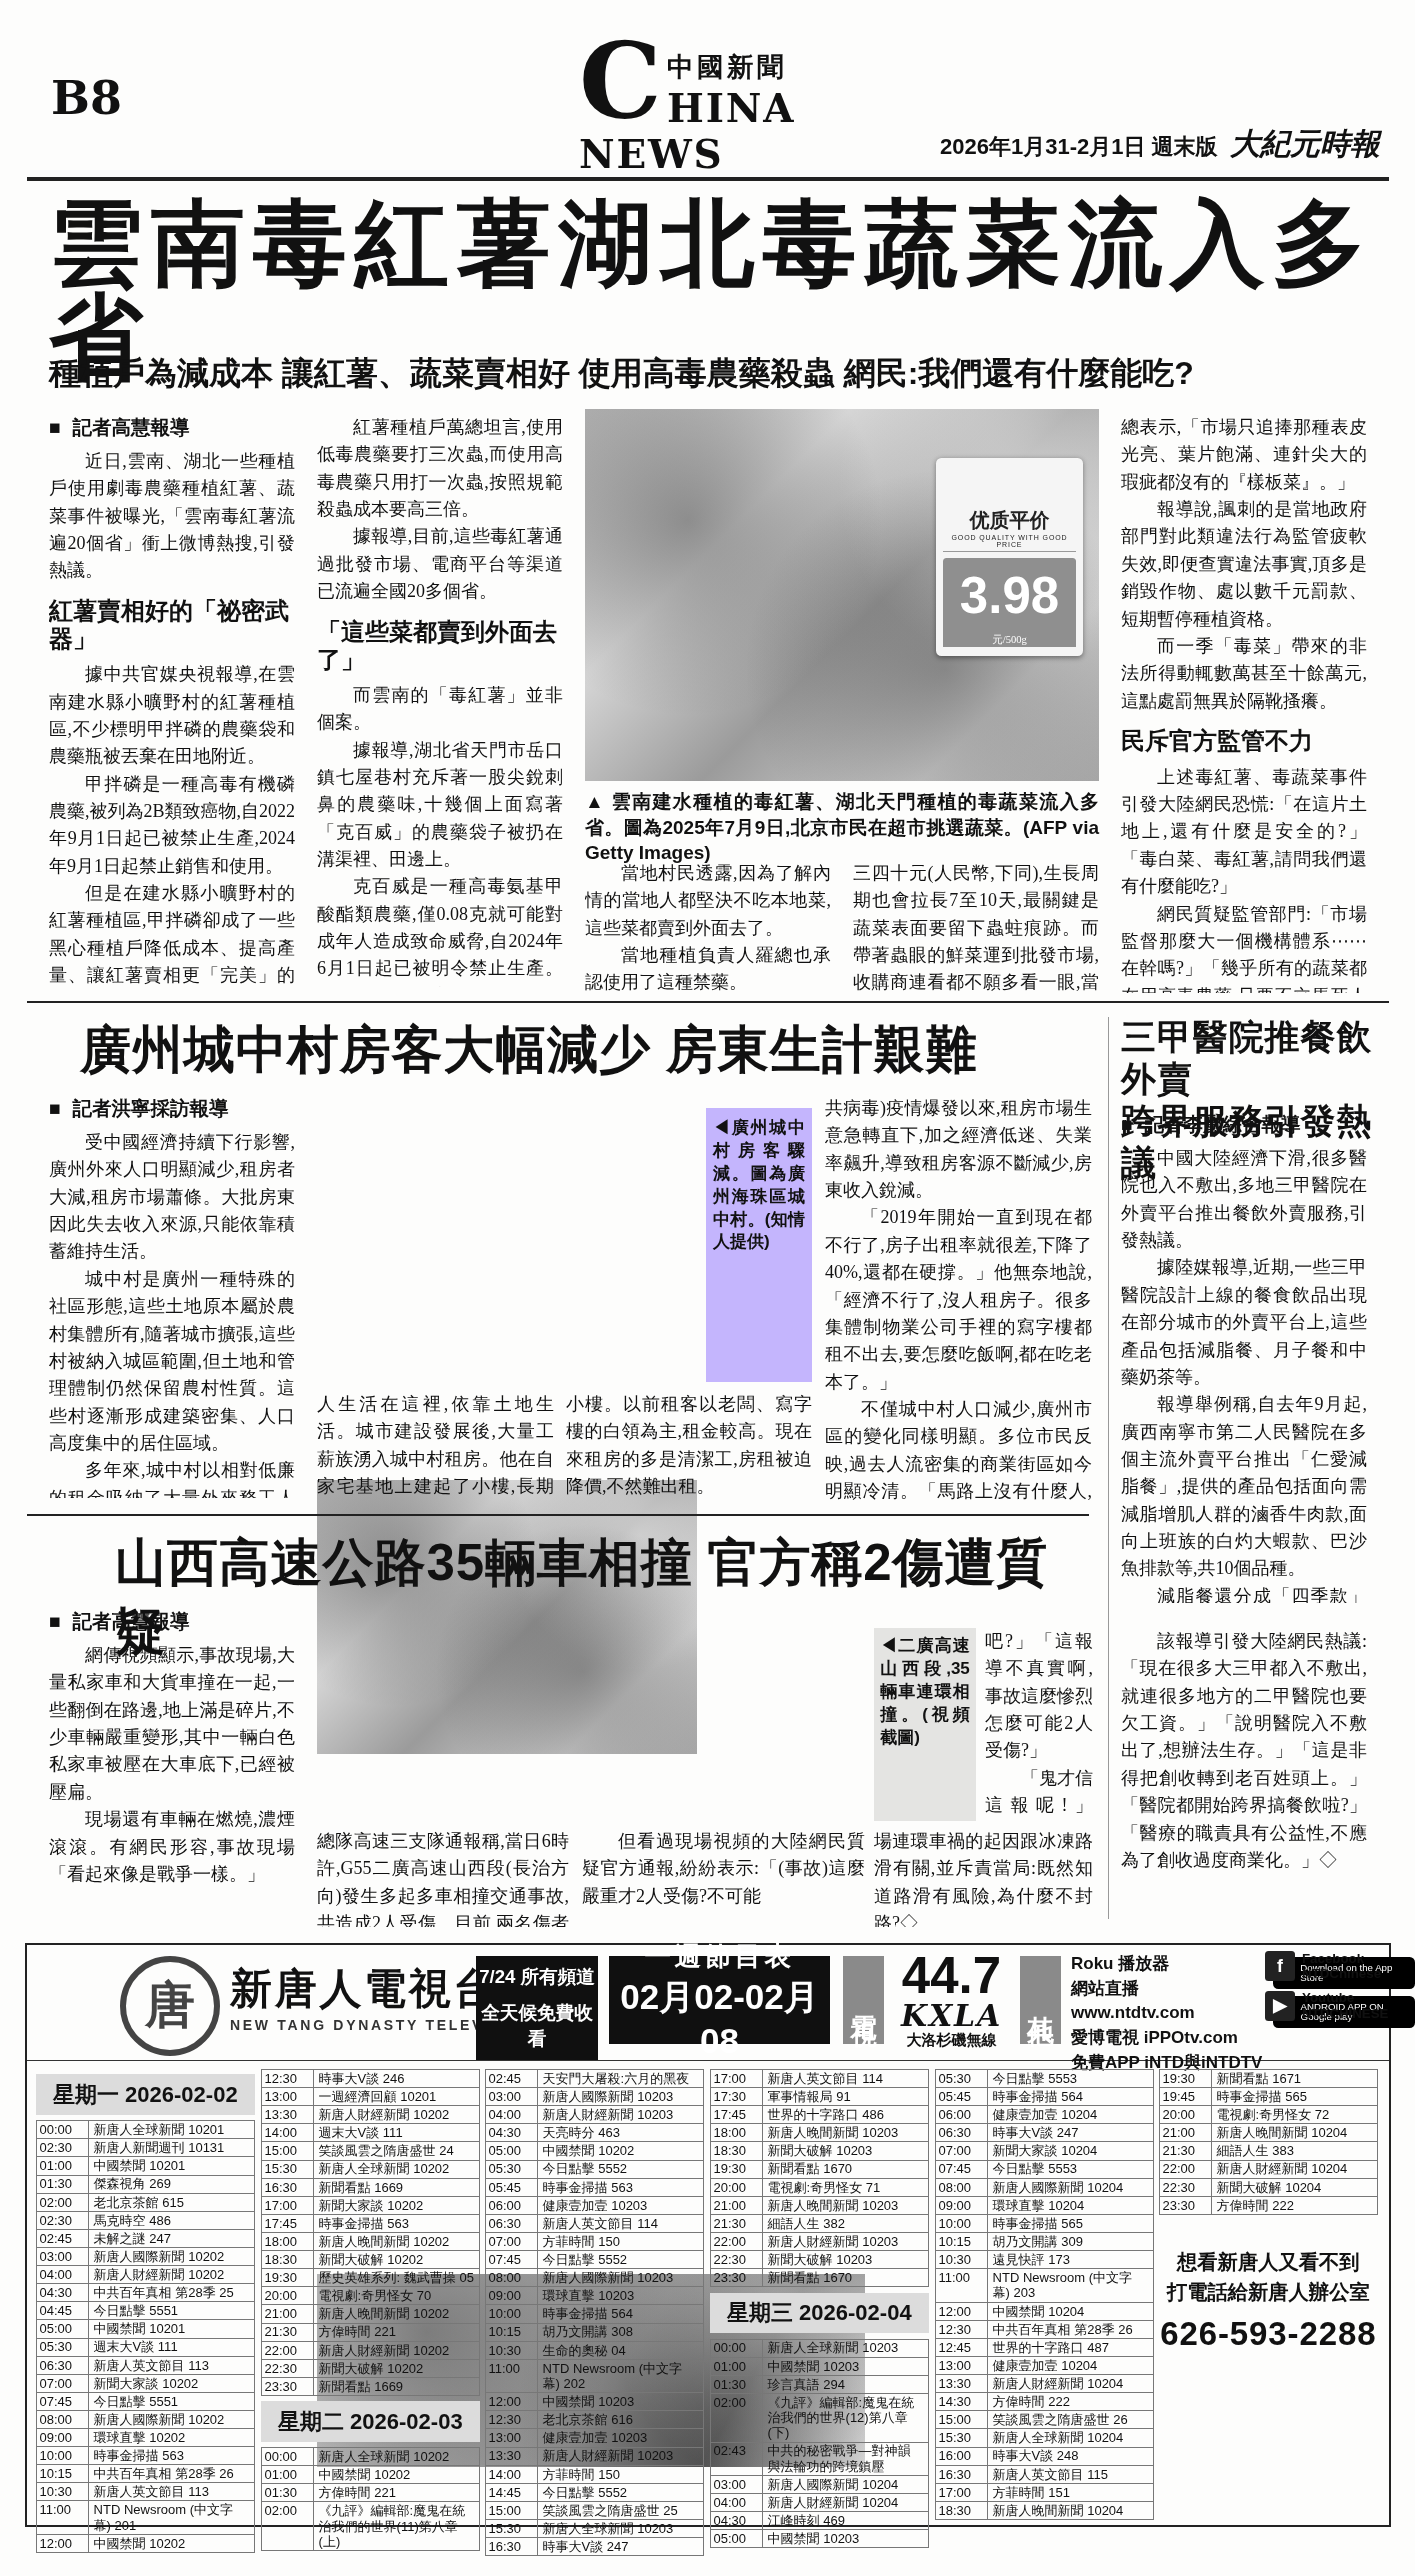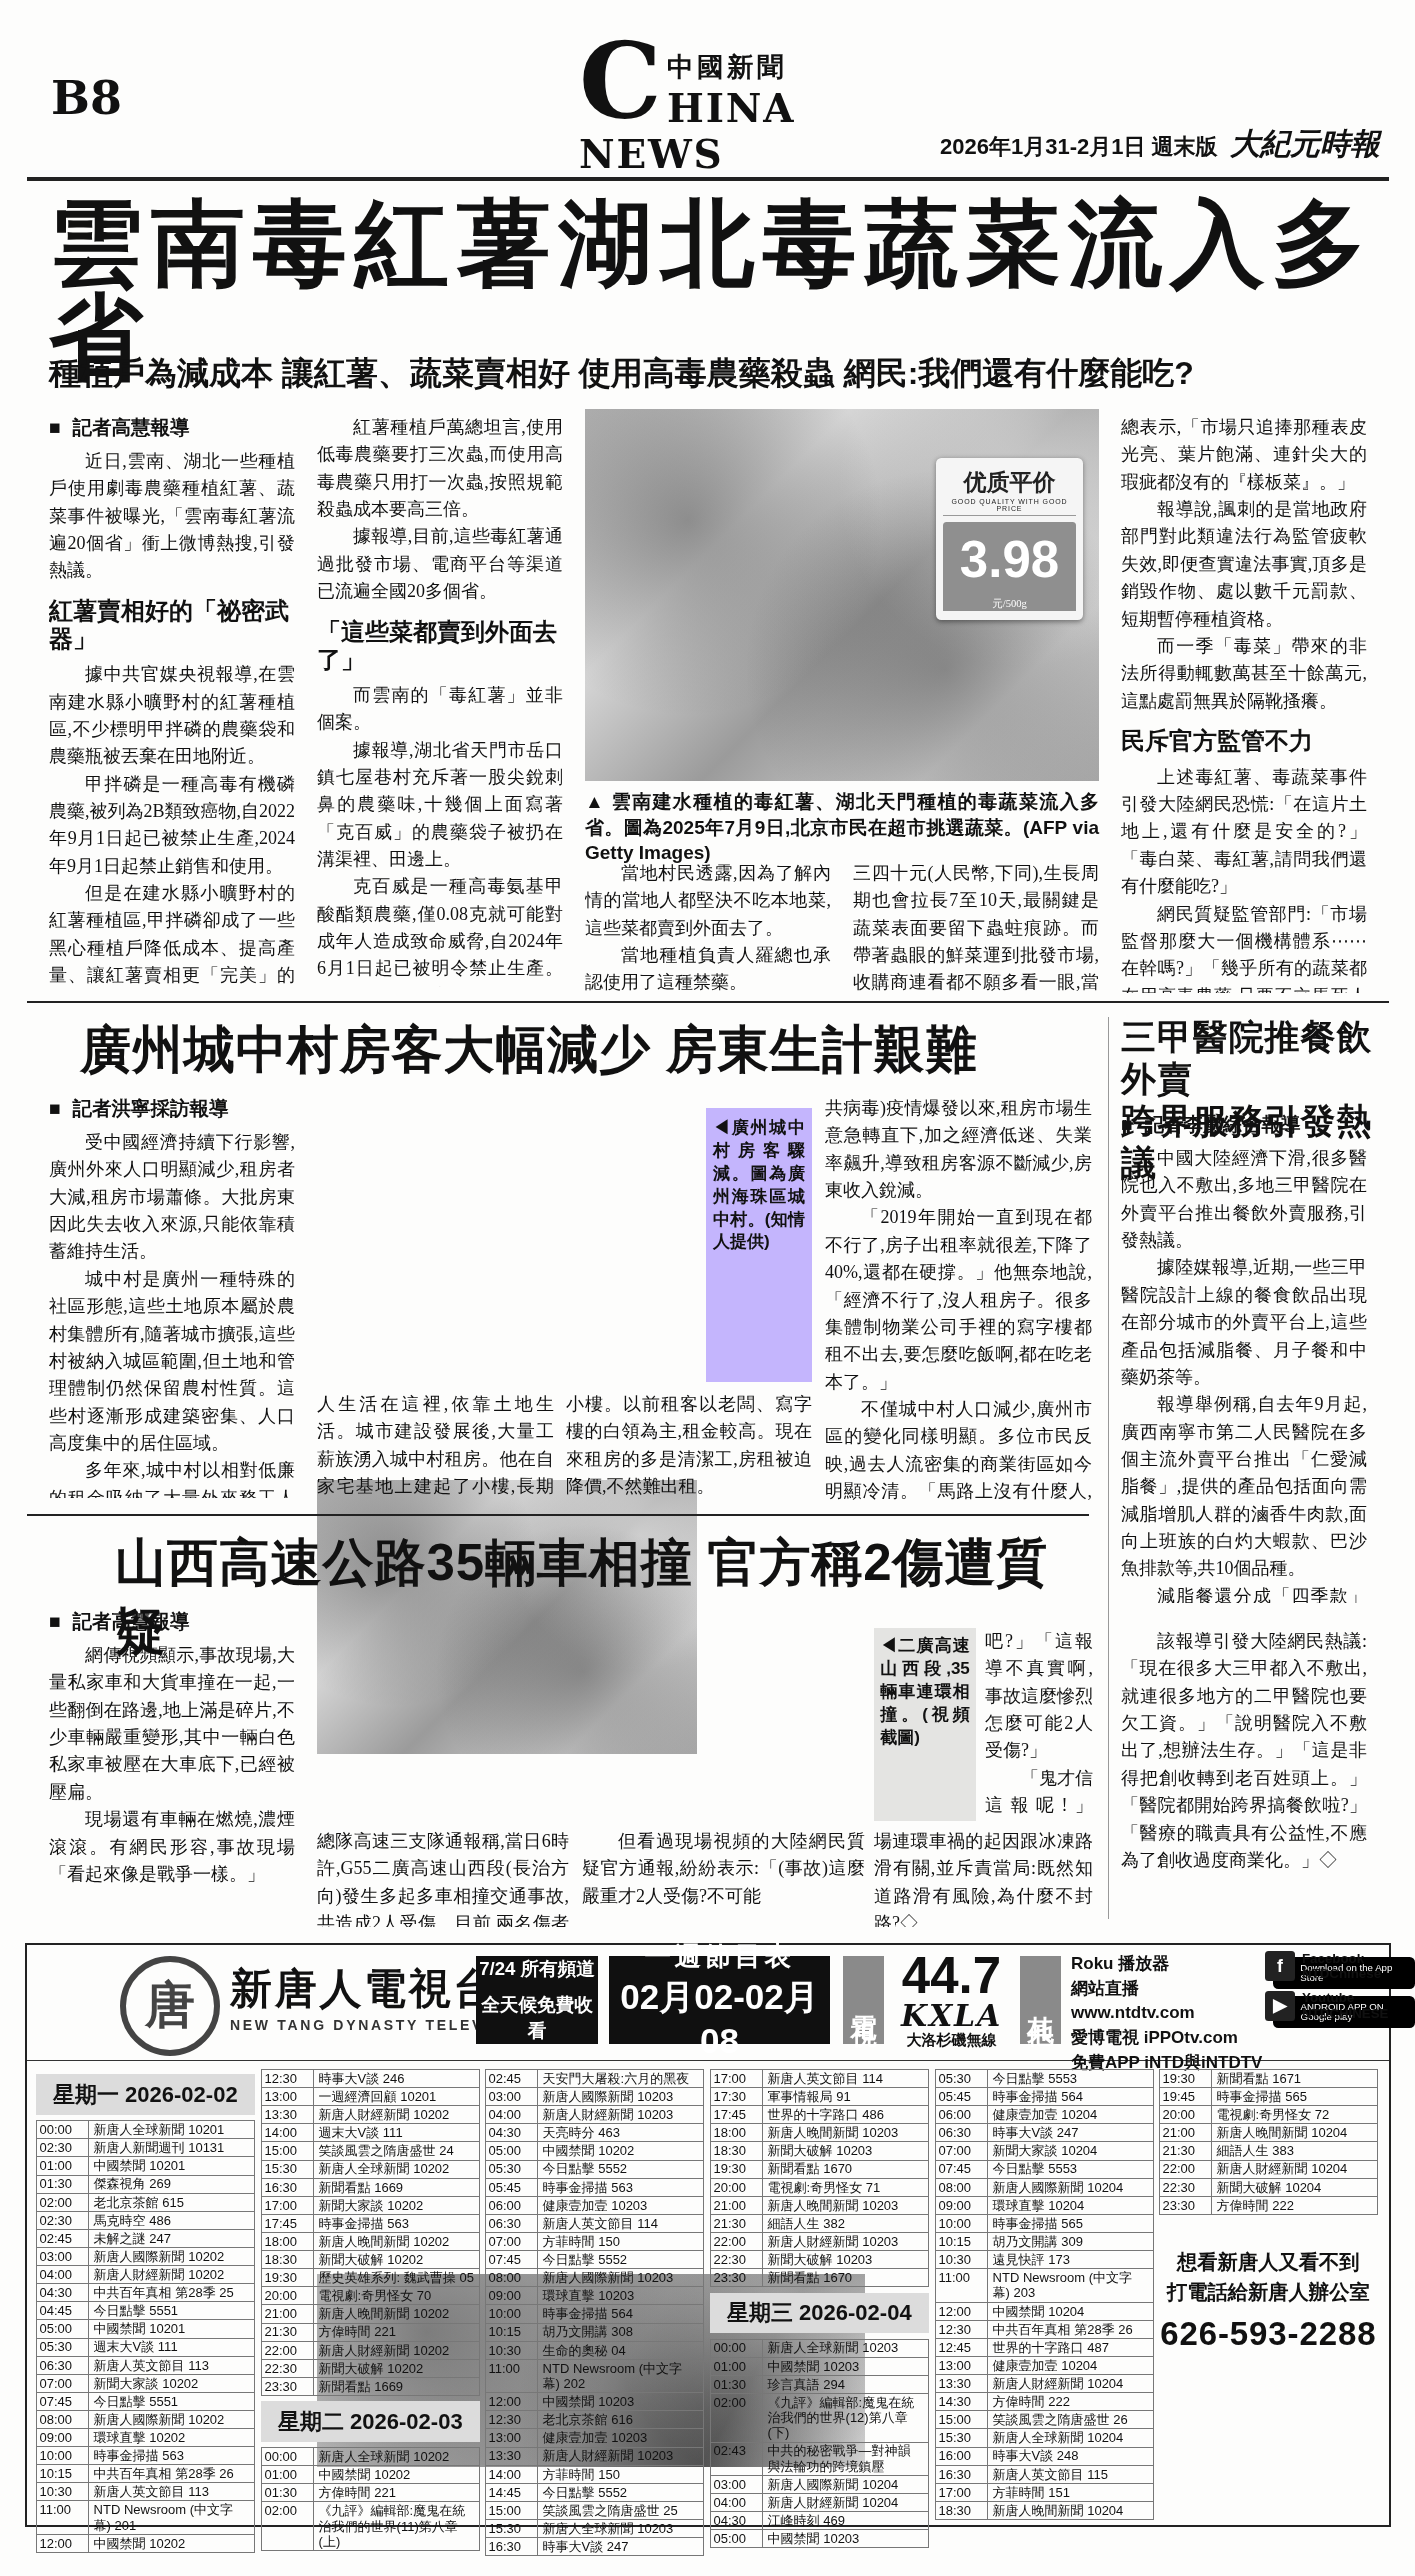--- a/index.html
+++ b/index.html
@@ -26,21 +26,21 @@
   .photo{background:linear-gradient(135deg,#b9b9b9 0%,#d6d6d6 30%,#9b9b9b 55%,#cfcfcf 80%,#a8a8a8 100%);position:relative;overflow:hidden;}
   .photo .shade{position:absolute;inset:0;background:
      radial-gradient(circle at 20% 30%,rgba(60,60,60,.45),transparent 40%),
      radial-gradient(circle at 70% 70%,rgba(40,40,40,.35),transparent 45%),
      radial-gradient(circle at 85% 20%,rgba(250,250,250,.5),transparent 35%);}
   .caption{font-family:"Liberation Sans",sans-serif;font-weight:bold;font-size:19px;line-height:1.35;text-align:justify;}
   .headline2{font-family:"Liberation Sans",sans-serif;font-weight:bold;letter-spacing:0.9px;}
   
   #price-sign{position:absolute;right:16px;top:49px;width:133px;background:#f5f5f5;border-radius:5.3px;
               box-shadow:0 1.8px 5.3px rgba(0,0,0,.4);padding:8.8px 7px;text-align:center;color:#222;}
-  #price-sign .ps1{font-family:"Liberation Sans",sans-serif;font-size:23px;font-weight:bold;}
+  #price-sign .ps1{font-family:"Liberation Sans",sans-serif;font-size:20px;font-weight:bold;margin-top:40px;}
   #price-sign .ps2{font-size:7px;letter-spacing:0.9px;border-bottom:0.9px solid #999;padding-bottom:3.5px;margin-bottom:5.3px;font-family:"Liberation Sans",sans-serif;}
   #price-sign .ps3{font-family:"Liberation Sans",sans-serif;font-size:51px;font-weight:bold;line-height:1;background:#8f8f8f;color:#fff;padding:12.4px 0 16px 0;border-radius:3.5px;}
   #price-sign .ps4{font-size:10.6px;color:#fff;background:#8f8f8f;display:block;margin-top:-3.5px;}
   
   #guide{border:2.7px solid #222;}
   .gbox-black{background:#101010;color:#fff;text-align:center;font-family:"Liberation Sans",sans-serif;font-weight:bold;}
   .gvert{background:#8a8a8a;color:#fff;font-family:"Liberation Sans",sans-serif;font-weight:bold;
          display:flex;align-items:center;justify-content:center;writing-mode:vertical-rl;letter-spacing:5.3px;font-size:26.5px;}
   .sched-col{position:absolute;top:0;}
   .day-head{background:#dcdcdc;text-align:center;font-family:"Liberation Sans",sans-serif;font-weight:bold;font-size:22px;padding:5.3px 0;margin:5.3px 0;}
@@ -200,21 +200,21 @@
 
   <div id="guide" class="abs" style="left:25px;top:1943px;width:1362px;height:580px;">
 
     <div class="abs" style="left:0;top:0;width:1362px;height:115px;border-bottom:1.8px solid #333;">
       <div class="abs" style="left:93px;top:10.6px;width:88px;height:88px;border:6.2px solid #444;border-radius:50%;
            display:flex;align-items:center;justify-content:center;font-family:'Liberation Sans',sans-serif;font-size:50px;font-weight:bold;color:#444;">唐</div>
       <div class="abs" style="left:203px;top:16px;">
         <div style="font-family:'Liberation Sans',sans-serif;font-size:42px;font-weight:bold;letter-spacing:2.7px;">新唐人電視台</div>
         <div style="font-family:'Liberation Sans',sans-serif;font-size:14px;letter-spacing:2.7px;font-weight:bold;color:#333;">NEW TANG DYNASTY TELEVISION</div>
       </div>
-      <div class="gbox-black abs" style="left:449px;top:10.6px;width:122px;height:88px;display:flex;flex-direction:column;justify-content:center;gap:10px;">
+      <div class="gbox-black abs" style="left:449px;top:10.6px;width:122px;height:104px;display:flex;flex-direction:column;justify-content:center;gap:10px;">
         <div style="font-size:18.6px;">7/24 所有頻道</div>
         <div style="font-size:18.6px;">全天候免費收看</div>
       </div>
       <div class="gbox-black abs" style="left:582px;top:10.6px;width:221px;height:88px;display:flex;flex-direction:column;justify-content:center;">
         <div style="font-size:26.5px;letter-spacing:3.5px;">一週節目表</div>
         <div style="font-size:35px;">02月02-02月08</div>
       </div>
       <div class="gvert abs" style="left:816px;top:10.6px;width:41px;height:88px;">電視</div>
       <div class="abs" style="left:867px;top:5.3px;width:115px;text-align:center;">
         <div style="font-family:'Liberation Sans',sans-serif;font-size:51px;font-weight:bold;line-height:1;">44.7</div>

